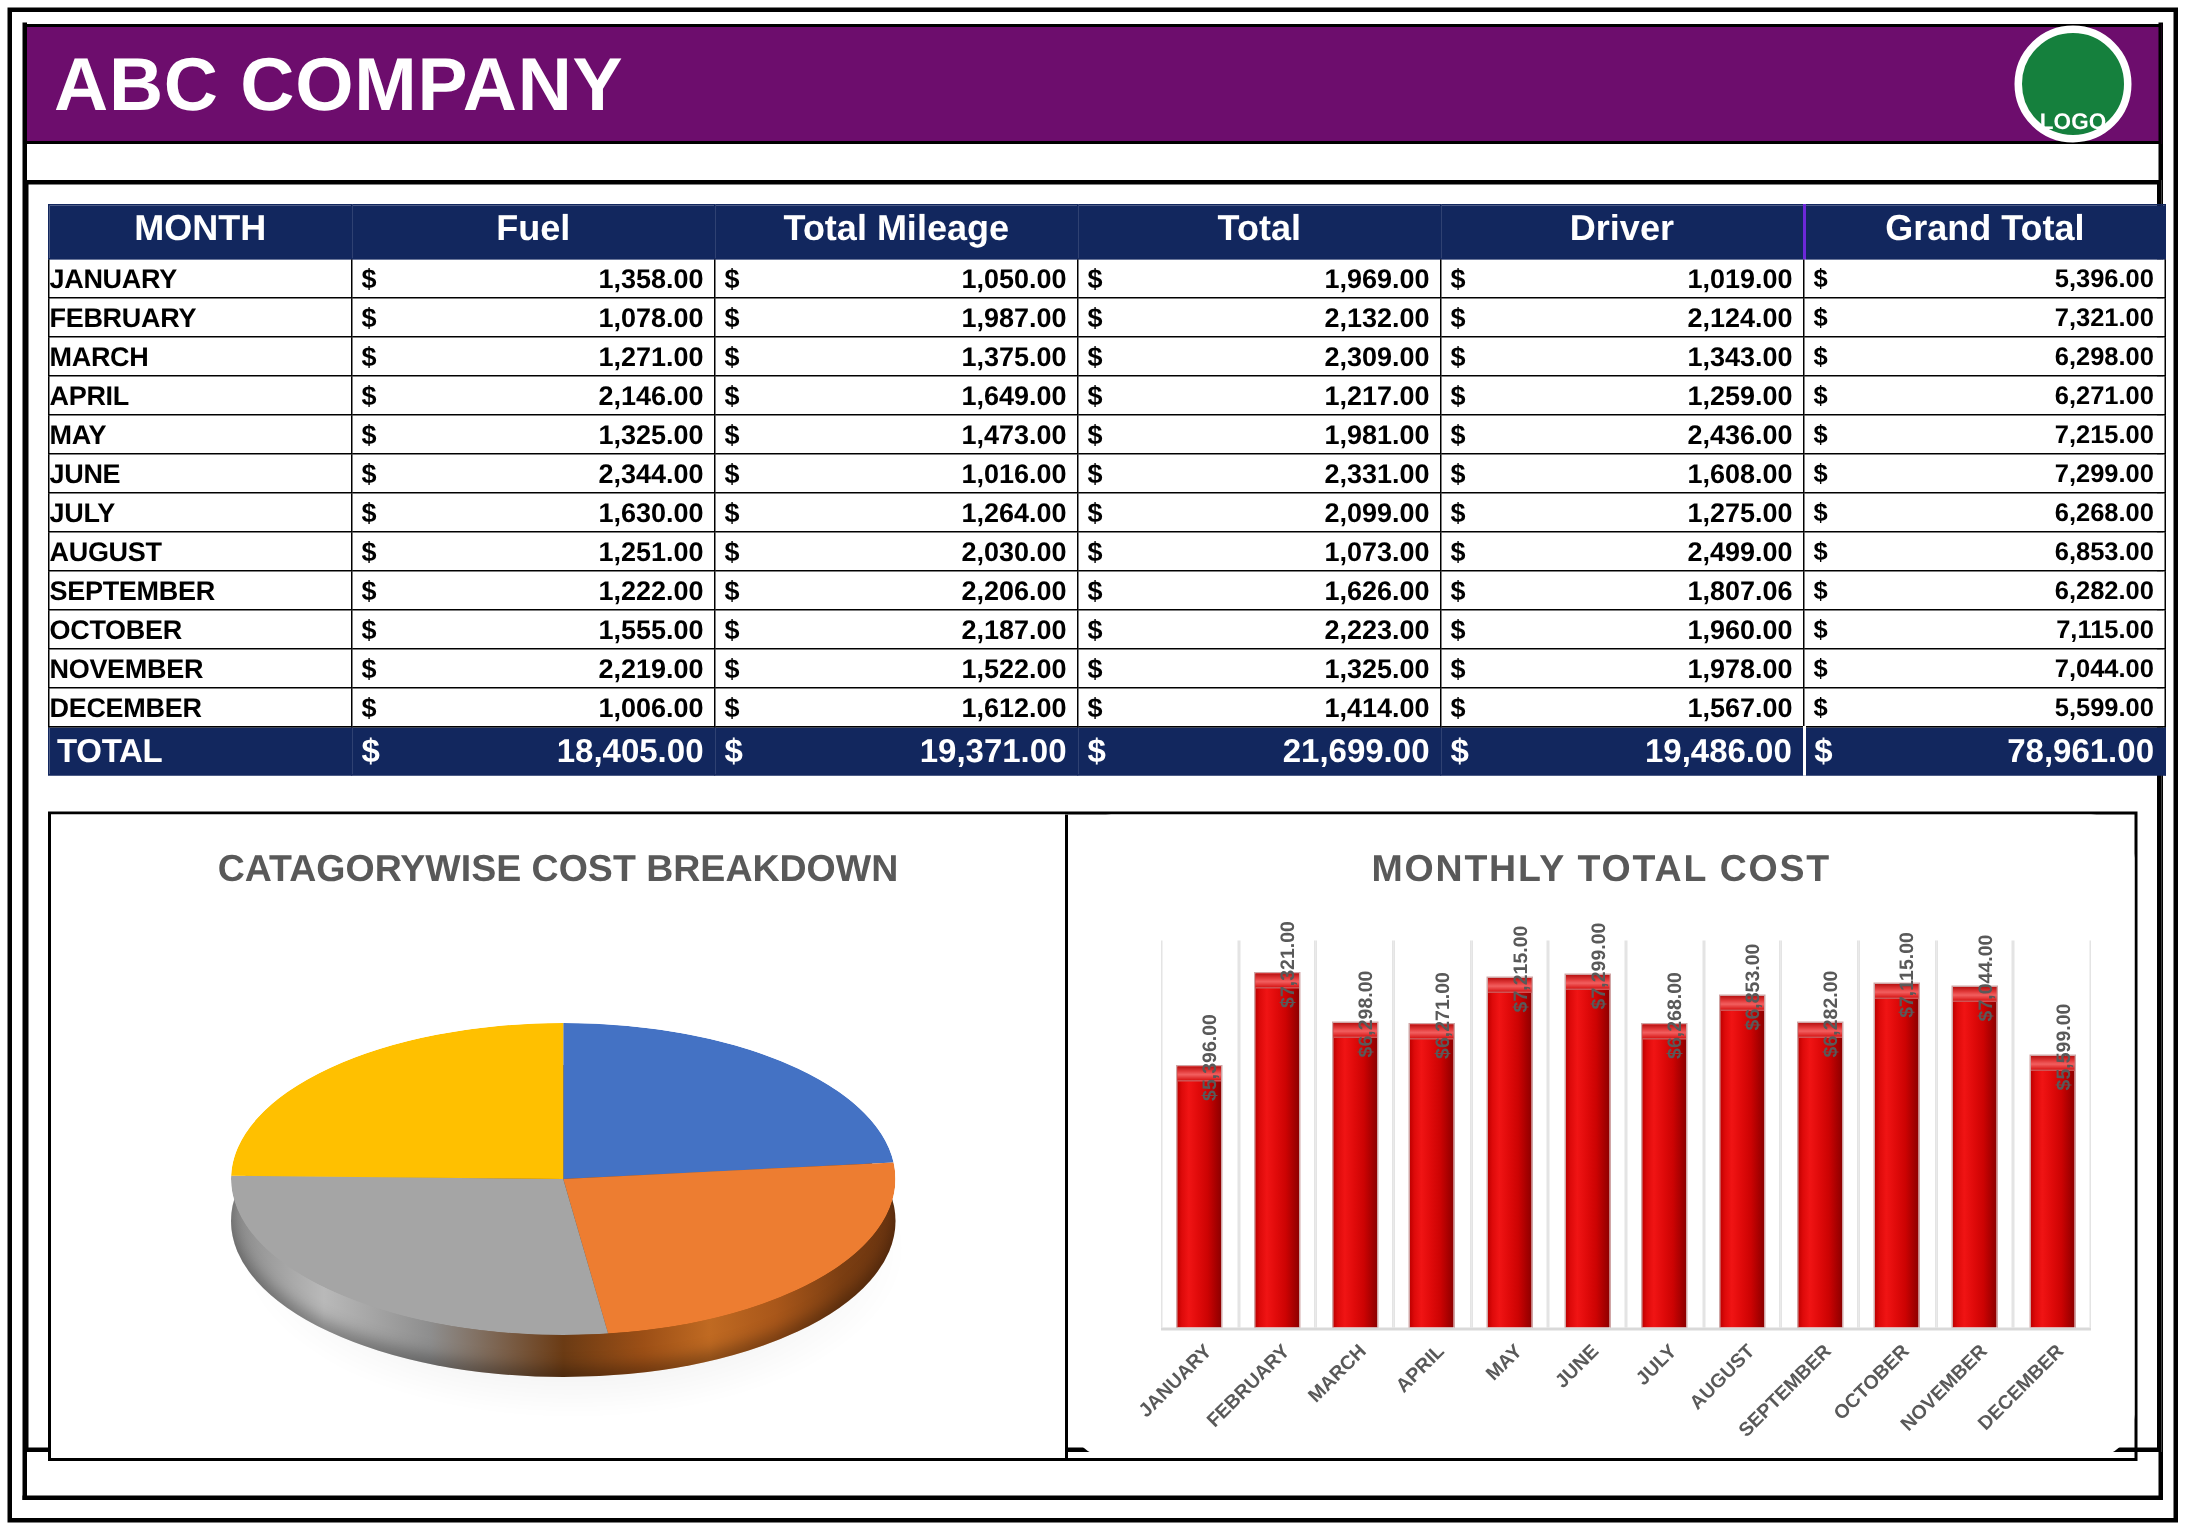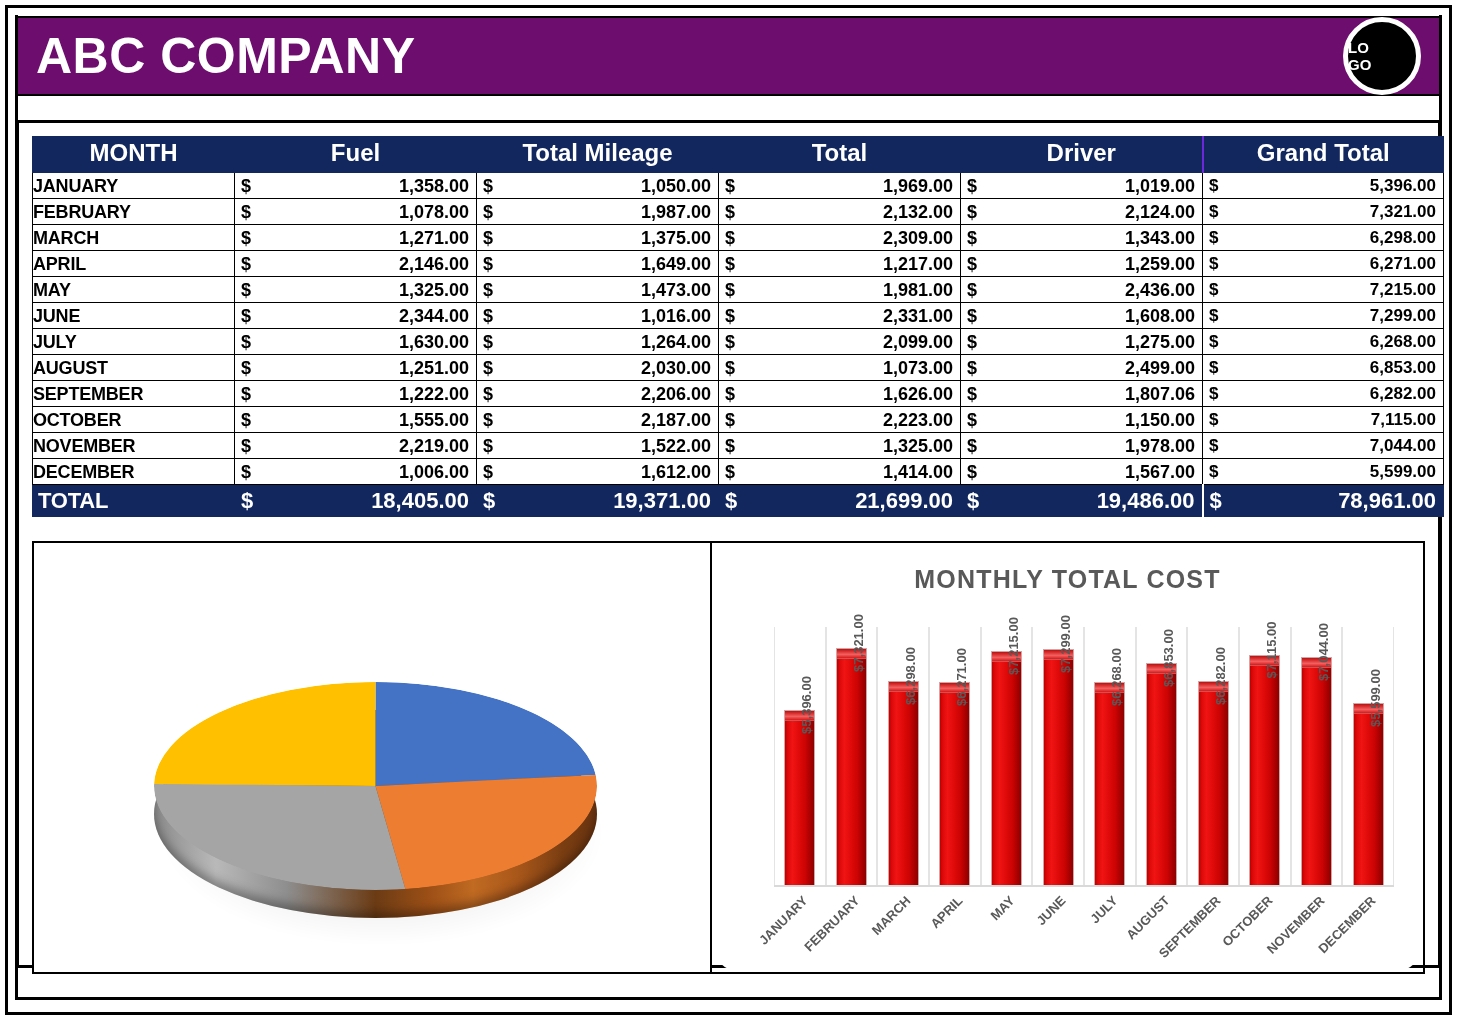--- a/index.html
+++ b/index.html
@@ -46,24 +46,24 @@
     margin-left: 18px;
     line-height: 1;
     white-space: nowrap;
   }
   #logo-wrap {
     position: absolute;
     right: 18px; top: 50%;
     transform: translateY(-50%);
     width: 78px; height: 78px;
     border-radius: 50%;
-    background: #000000;
+    background: #15803d;
     border: 5px solid #ffffff;
-    display: flex; flex-direction: column;
-    align-items: flex-start; justify-content: center;
+    display: flex; flex-direction: row;
+    align-items: flex-end; justify-content: center;
     color: #ffffff;
     font-size: 15px; font-weight: bold;
     line-height: 1.15;
   }
 
   
   #content-frame {
     position: absolute;
     left: 16px; top: 120px;
     width: 1425px; height: 848px;
@@ -634,21 +634,21 @@
               </td>
               <td>
                 <div class="money">
                   <span class="cur">$</span>
                   <span class="amt">2,223.00</span>
                 </div>
               </td>
               <td>
                 <div class="money">
                   <span class="cur">$</span>
-                  <span class="amt">1,150.00</span>
+                  <span class="amt">1,960.00</span>
                 </div>
               </td>
               <td class="grand-cell">
                 <div class="money">
                   <span class="cur">$</span>
                   <span class="amt">7,115.00</span>
                 </div>
               </td>
             </tr>
             <tr>
@@ -750,20 +750,21 @@
                 </div>
               </td>
             </tr>
           </tbody>
       </table>
     </div>
 
     <div id="charts-row">
 
       <div class="chart-panel" id="pie-panel">
+        <div class="chart-title">CATAGORYWISE COST BREAKDOWN</div>
 
         <div id="pie-stage">
           <div class="pie-shadow"></div>
           <div class="pie-side"></div>
           <div class="pie-top">
             <svg width="443" height="208" viewBox="0 0 443 208">
               <g id="pie-slices" transform="translate(221.5,104) scale(1,0.47)">
                   <path d="M 0 0 L 0.00 -221.50 A 221.5 221.5 0 0 1 220.25 -23.49 Z" fill="#4472C4"></path>
                   <path d="M 0 0 L 220.25 -23.49 A 221.5 221.5 0 0 1 29.95 219.47 Z" fill="#ED7D31"></path>
                   <path d="M 0 0 L 29.95 219.47 A 221.5 221.5 0 0 1 -221.45 -4.48 Z" fill="#A5A5A5"></path>

